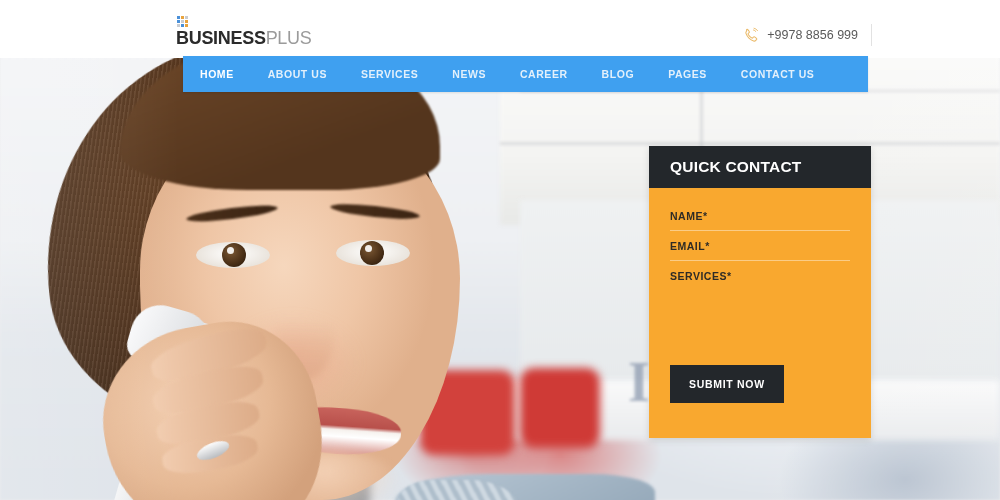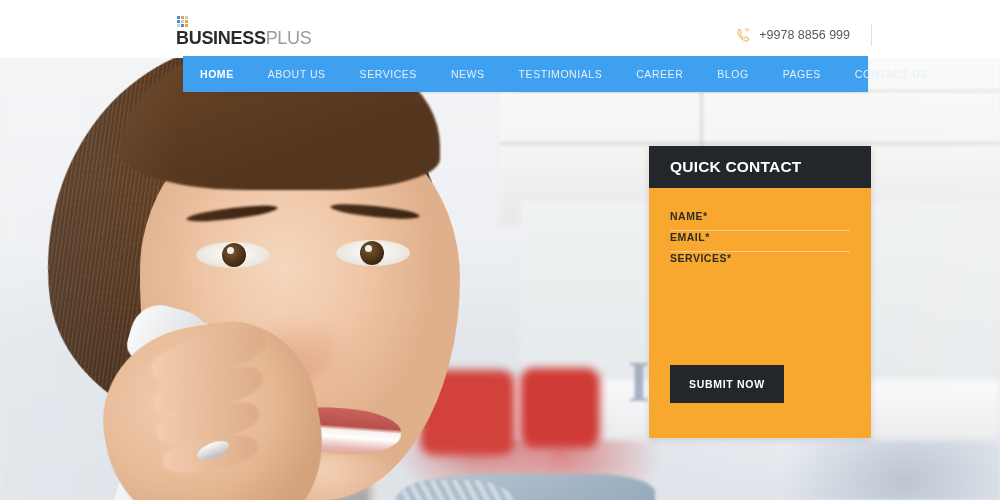--- a/index.html
+++ b/index.html
@@ -211,38 +211,38 @@
   }
   .logo-dots i { display:block; width:3px; height:3px; }
   .logo-text {
     font-size:18px; letter-spacing:-.3px; line-height:19px;
     font-weight:700; color:#2b2b2b; white-space:nowrap;
   }
   .logo-text .lt-light { color:#9b9b9b; font-weight:400; }
 
   .contact-strip {
     position:absolute; right:128px; top:16px;
-    display:flex; align-items:center; gap:21px;
+    display:flex; align-items:center; gap:13px;
     font-size:12.5px; color:#5a5a5a;
   }
   .contact-item { display:flex; align-items:center; gap:8px; white-space:nowrap; }
   .contact-sep { width:1px; height:22px; background:#e2e2e2; }
   .ci-ico { width:17px; height:17px; display:block; flex:none; }
 
   
   #mainnav {
     position:absolute; left:183px; top:56px;
     width:685px; height:36px;
     background:#3fa0f0;
     display:flex; align-items:center;
     z-index:21;
     box-shadow:0 1px 2px rgba(0,0,0,.10);
   }
   .nav-item {
-    font-size:10.5px; letter-spacing:.55px; font-weight:400;
+    font-size:10.5px; letter-spacing:.55px; font-weight:700;
     color:#e3f0fb; text-transform:uppercase;
     padding:0 17px; line-height:36px; white-space:nowrap;
     cursor:pointer;
   }
   .nav-item.active { color:#ffffff; font-weight:700; }
 
   
   #quick-contact {
     position:absolute; left:649px; top:146px; width:222px;
     z-index:22;
@@ -253,21 +253,21 @@
     display:flex; align-items:center; padding-left:21px;
   }
   .qc-title {
     color:#ffffff; font-size:15.5px; font-weight:700;
     letter-spacing:.2px;
   }
   .qc-body {
     background:#f9a82f; padding:22px 21px 0 21px; height:250px;
     position:relative;
   }
-  .qc-field { }
+  .qc-field { margin-bottom:9px; }
   .qc-label {
     font-size:10.5px; font-weight:700; color:#2e2b26;
     letter-spacing:.5px; display:block; padding-bottom:8px;
   }
   .qc-rule { height:1px; background:rgba(255,255,255,.42); width:100%; }
   .qc-submit {
     position:absolute; left:21px; bottom:35px;
     background:#23272b; color:#ffffff;
     border:none; outline:none;
     font-size:10.5px; font-weight:700; letter-spacing:.7px;
@@ -357,21 +357,20 @@
     <div class="contact-sep"></div>
 
   </div>
 </div>
 
 <nav id="mainnav">
     <div class="nav-item active">HOME</div>
     <div class="nav-item">ABOUT US</div>
     <div class="nav-item">SERVICES</div>
     <div class="nav-item">NEWS</div>
-    <div class="nav-item">TESTIMONIALS</div>
     <div class="nav-item">CAREER</div>
     <div class="nav-item">BLOG</div>
     <div class="nav-item">PAGES</div>
     <div class="nav-item">CONTACT US</div>
   </nav>
 
 <div id="quick-contact">
   <div class="qc-head">
     <span class="qc-title">QUICK CONTACT</span>
   </div>

